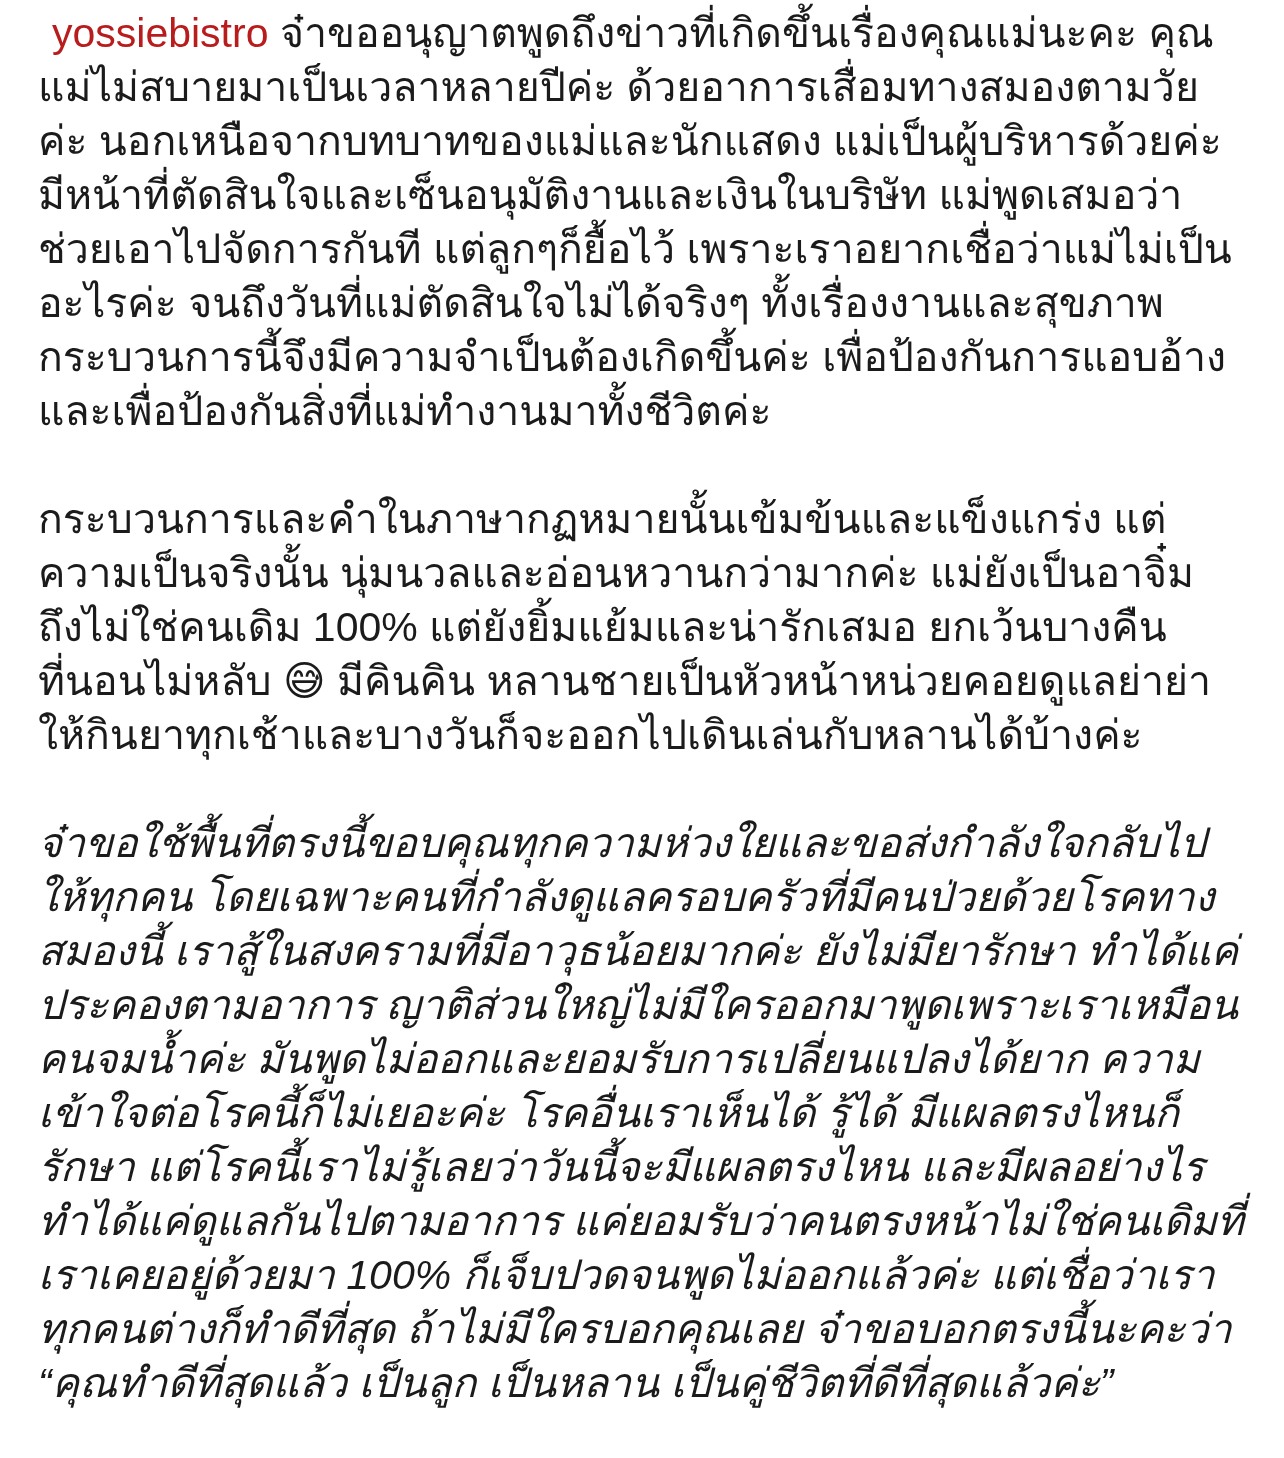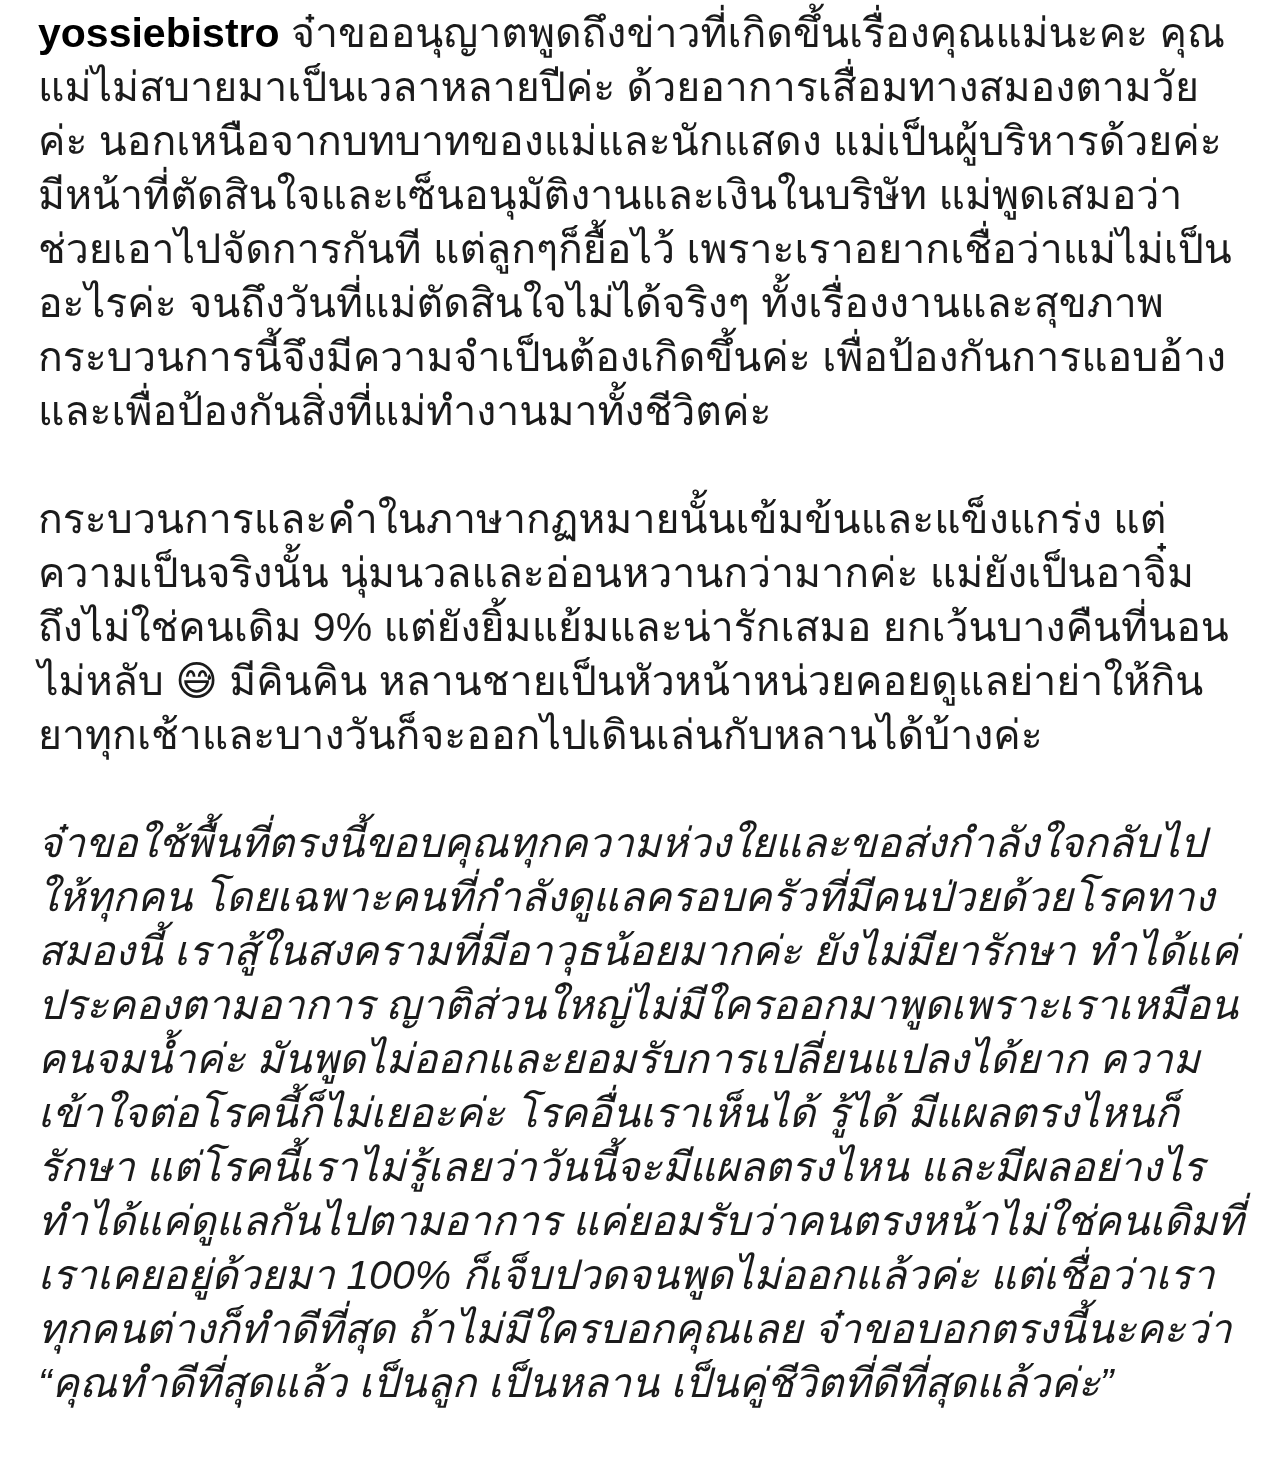--- a/index.html
+++ b/index.html
@@ -26,27 +26,28 @@
     margin: 0 0 54px 0;
     overflow-wrap: break-word;
     word-break: normal;
     white-space: normal;
   }
   .para:last-child {
     margin-bottom: 0;
     font-style: italic;
   }
   .username {
-    font-weight: 700;
-    color: #000000;
+    font-weight: 400;
+    color: #b91c1c;
+    margin-left: 14px;
   }
 </style>
 </head>
 <body>
 
 <div class="caption">
   <p class="para">
     <span class="username">yossiebistro</span>
     <span>จ๋าขออนุญาตพูดถึงข่าวที่เกิดขึ้นเรื่องคุณแม่นะคะ คุณแม่ไม่สบายมาเป็นเวลาหลายปีค่ะ ด้วยอาการเสื่อมทางสมองตามวัยค่ะ นอกเหนือจากบทบาทของแม่และนักแสดง แม่เป็นผู้บริหารด้วยค่ะ มีหน้าที่ตัดสินใจและเซ็นอนุมัติงานและเงินในบริษัท แม่พูดเสมอว่าช่วยเอาไปจัดการกันที แต่ลูกๆก็ยื้อไว้ เพราะเราอยากเชื่อว่าแม่ไม่เป็นอะไรค่ะ จนถึงวันที่แม่ตัดสินใจไม่ได้จริงๆ ทั้งเรื่องงานและสุขภาพ กระบวนการนี้จึงมีความจำเป็นต้องเกิดขึ้นค่ะ เพื่อป้องกันการแอบอ้างและเพื่อป้องกันสิ่งที่แม่ทำงานมาทั้งชีวิตค่ะ</span>
   </p>
-  <p class="para">กระบวนการและคำในภาษากฏหมายนั้นเข้มข้นและแข็งแกร่ง แต่ความเป็นจริงนั้น นุ่มนวลและอ่อนหวานกว่ามากค่ะ แม่ยังเป็นอาจิ๋ม ถึงไม่ใช่คนเดิม 9% แต่ยังยิ้มแย้มและน่ารักเสมอ ยกเว้นบางคืนที่นอนไม่หลับ 😅 มีคินคิน หลานชายเป็นหัวหน้าหน่วยคอยดูแลย่าย่าให้กินยาทุกเช้าและบางวันก็จะออกไปเดินเล่นกับหลานได้บ้างค่ะ</p>
+  <p class="para">กระบวนการและคำในภาษากฏหมายนั้นเข้มข้นและแข็งแกร่ง แต่ความเป็นจริงนั้น นุ่มนวลและอ่อนหวานกว่ามากค่ะ แม่ยังเป็นอาจิ๋ม ถึงไม่ใช่คนเดิม 100% แต่ยังยิ้มแย้มและน่ารักเสมอ ยกเว้นบางคืนที่นอนไม่หลับ 😅 มีคินคิน หลานชายเป็นหัวหน้าหน่วยคอยดูแลย่าย่าให้กินยาทุกเช้าและบางวันก็จะออกไปเดินเล่นกับหลานได้บ้างค่ะ</p>
   <p class="para">จ๋าขอใช้พื้นที่ตรงนี้ขอบคุณทุกความห่วงใยและขอส่งกำลังใจกลับไปให้ทุกคน โดยเฉพาะคนที่กำลังดูแลครอบครัวที่มีคนป่วยด้วยโรคทางสมองนี้ เราสู้ในสงครามที่มีอาวุธน้อยมากค่ะ ยังไม่มียารักษา ทำได้แค่ประคองตามอาการ ญาติส่วนใหญ่ไม่มีใครออกมาพูดเพราะเราเหมือนคนจมน้ำค่ะ มันพูดไม่ออกและยอมรับการเปลี่ยนแปลงได้ยาก ความเข้าใจต่อโรคนี้ก็ไม่เยอะค่ะ โรคอื่นเราเห็นได้ รู้ได้ มีแผลตรงไหนก็รักษา แต่โรคนี้เราไม่รู้เลยว่าวันนี้จะมีแผลตรงไหน และมีผลอย่างไร ทำได้แค่ดูแลกันไปตามอาการ แค่ยอมรับว่าคนตรงหน้าไม่ใช่คนเดิมที่เราเคยอยู่ด้วยมา 100% ก็เจ็บปวดจนพูดไม่ออกแล้วค่ะ แต่เชื่อว่าเราทุกคนต่างก็ทำดีที่สุด ถ้าไม่มีใครบอกคุณเลย จ๋าขอบอกตรงนี้นะคะว่า “คุณทำดีที่สุดแล้ว เป็นลูก เป็นหลาน เป็นคู่ชีวิตที่ดีที่สุดแล้วค่ะ”</p>
 </div>
 
 </body></html>

